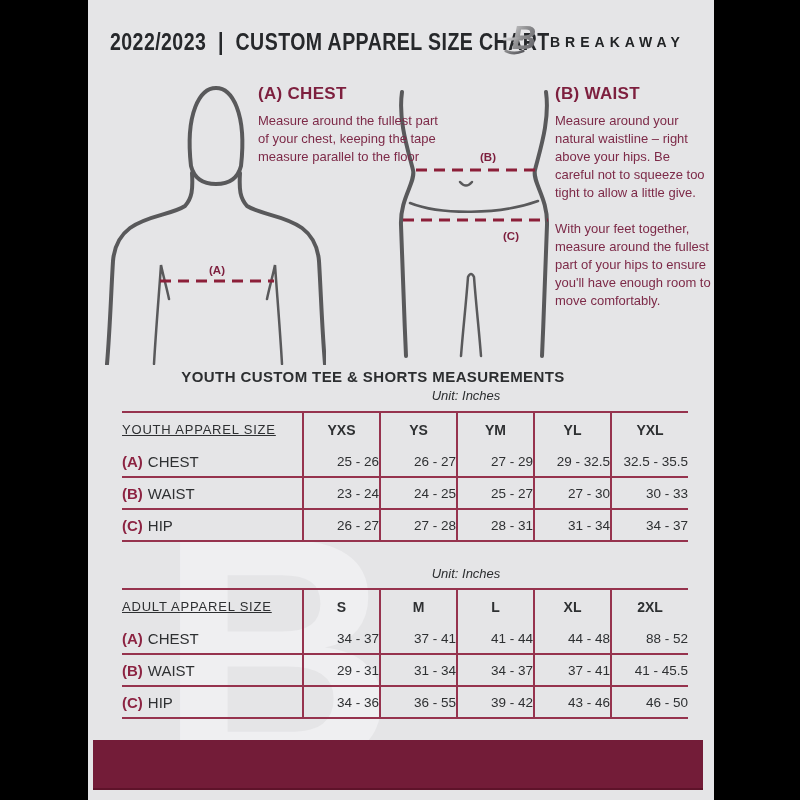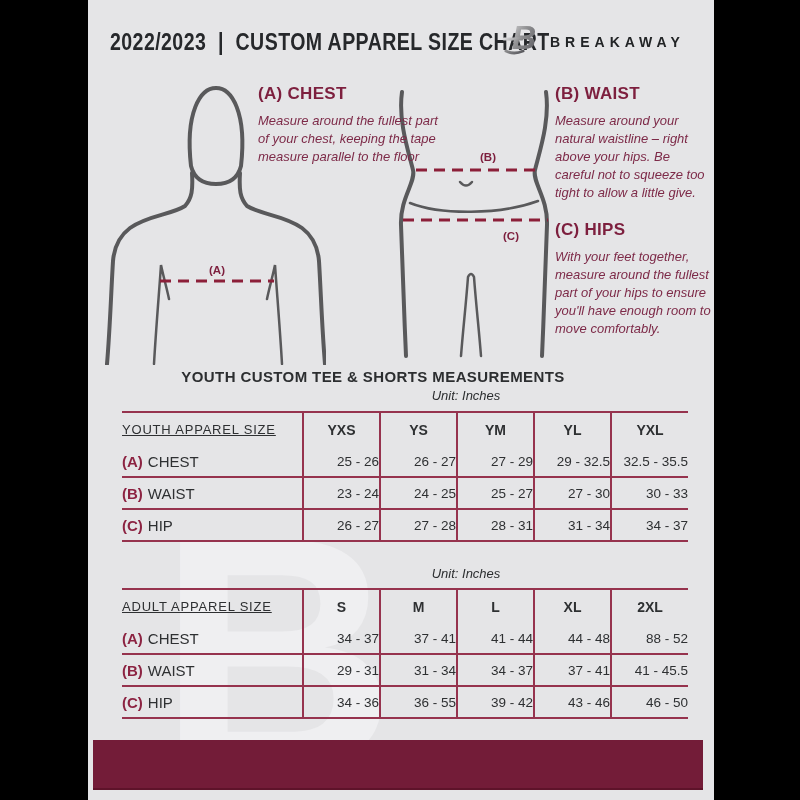--- a/index.html
+++ b/index.html
@@ -14,21 +14,21 @@
   
   .doc-header{position:absolute;left:0;top:0;width:516px;height:70px;z-index:3;}
   .doc-title{position:absolute;left:22px;top:29px;font-size:23px;font-weight:700;
              color:#26282b;letter-spacing:.5px;white-space:nowrap;
              transform:scaleX(.85);transform-origin:left center;}
   .brand{position:absolute;left:413px;top:20px;display:flex;align-items:center;gap:9px;}
   .brand-name{font-size:14px;font-weight:700;letter-spacing:5px;color:#222426;padding-top:6px;}
 
   
   .guide-heading{font-size:17px;font-weight:800;color:#7d1f3e;letter-spacing:.3px;margin:0 0 8px 0;}
-  .guide-body{font-size:13px;font-style:italic;color:#7d2a48;line-height:1.38;margin:0;}
+  .guide-body{font-size:13px;color:#7d2a48;line-height:1.38;margin:0;}
   .guide-block{position:absolute;z-index:2;}
   .gb-chest{left:170px;top:84px;width:182px;}
   .gb-waist{left:467px;top:84px;width:156px;}
   .gb-hips{left:467px;top:220px;width:162px;}
   .figure{position:absolute;z-index:1;}
   .fig-upper{left:8px;top:78px;}
   .fig-lower{left:300px;top:90px;}
 
   
   .tbl-title{position:absolute;width:570px;text-align:center;font-size:15px;font-weight:700;
@@ -116,21 +116,20 @@
 
     <div class="guide-block gb-chest">
       <p class="guide-heading">(A) CHEST</p>
       <p class="guide-body">Measure around the fullest part of your chest, keeping the tape measure parallel to the floor</p>
     </div>
     <div class="guide-block gb-waist">
       <p class="guide-heading">(B) WAIST</p>
       <p class="guide-body">Measure around your natural waistline – right above your hips. Be careful not to squeeze too tight to allow a little give.</p>
     </div>
     <div class="guide-block gb-hips">
-      <p class="guide-heading">(C) HIPS</p>
       <p class="guide-body">With your feet together, measure around the fullest part of your hips to ensure you'll have enough room to move comfortably.</p>
     </div>
 
     <div class="tbl-title" style="top:368px">YOUTH CUSTOM TEE &amp; SHORTS MEASUREMENTS</div>
     <div class="tbl-unit" style="top:388px">Unit: Inches</div>
     <table class="size-table" style="top:411px">
       <colgroup>
           <col class="col-label">
           <col class="col-size">
           <col class="col-size">

